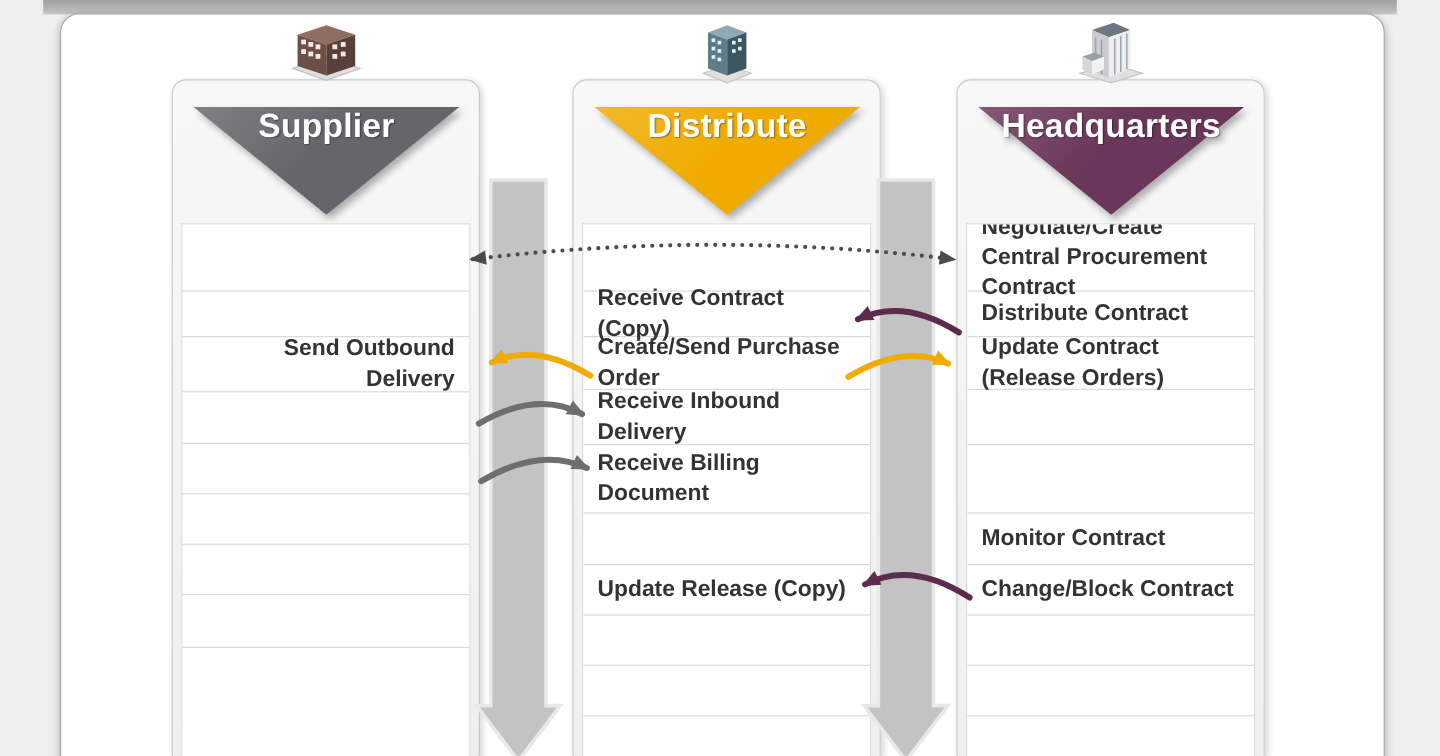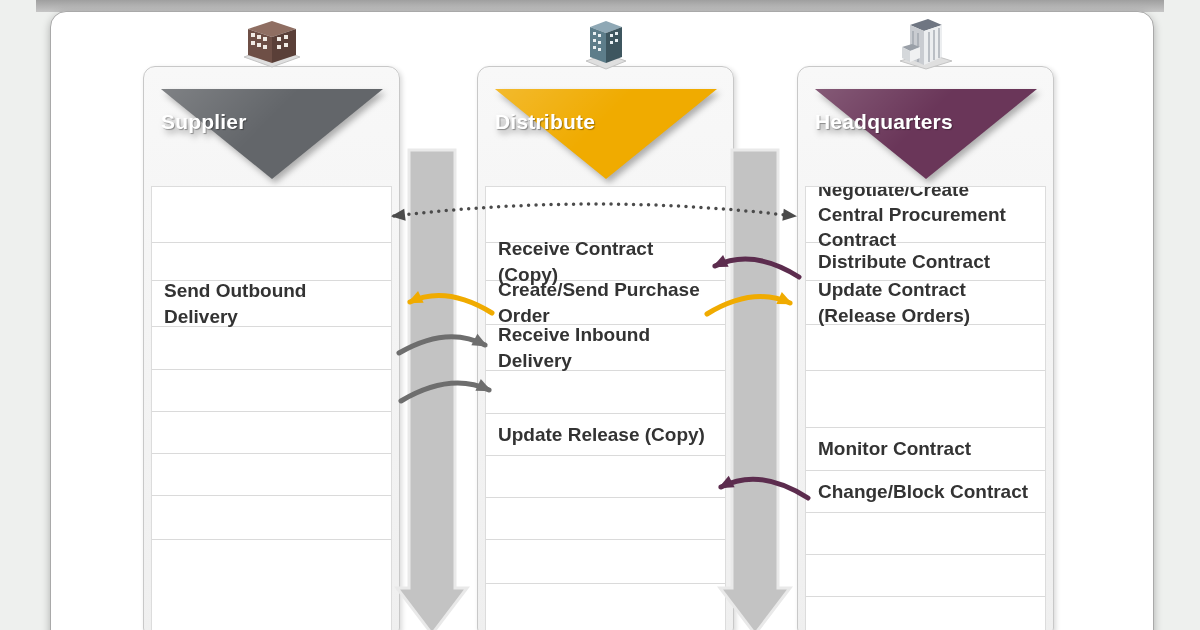--- a/index.html
+++ b/index.html
@@ -33,22 +33,22 @@
   .row{box-sizing:border-box;border-bottom:1px solid var(--row-line);
     display:flex;align-items:center;padding:3px 12px;
     font-size:19px;font-weight:bold;color:var(--row-text);line-height:1.32;}
   .tri-wrap{position:absolute;left:17px;top:22px;width:222px;height:90px;
     filter:drop-shadow(3px 4px 3px rgba(0,0,0,.30));}
   .tri{width:100%;height:100%;clip-path:polygon(0 0,100% 0,50% 100%);
     background-image:linear-gradient(135deg,rgba(255,255,255,.18),rgba(255,255,255,0) 45%);}
   .tri-supplier{background-color:var(--supplier-accent);}
   .tri-subsidiary{background-color:var(--subsidiary-accent);}
   .tri-headquarters{background-color:var(--headquarters-accent);}
-  .tri-label{position:absolute;left:0;top:21px;width:100%;text-align:left;
-    color:var(--title-text);font-size:21px;font-weight:bold;letter-spacing:.2px;
+  .tri-label{position:absolute;left:0;top:0;width:100%;text-align:center;
+    color:var(--title-text);font-size:28px;font-weight:bold;letter-spacing:.2px;
     text-shadow:1px 1px 1px rgba(0,0,0,.35);}
   .building{position:absolute;top:-50px;left:50%;transform:translateX(-50%);}
   #arrow-layer{position:absolute;left:0;top:0;width:1200px;height:630px;
     pointer-events:none;z-index:6;}
   .big-arrow{fill:var(--big-arrow);stroke:var(--big-arrow-outline);stroke-width:3;}
   .lk-dotted{stroke:var(--link-dotted);stroke-width:3.5;fill:none;
     stroke-dasharray:0 7.5;stroke-linecap:round;}
   .lk-yellow{stroke:var(--link-yellow);stroke-width:5;fill:none;stroke-linecap:round;}
   .lk-gray{stroke:var(--link-gray);stroke-width:5;fill:none;stroke-linecap:round;}
   .lk-purple{stroke:var(--link-purple);stroke-width:5;fill:none;stroke-linecap:round;}
@@ -84,21 +84,21 @@
       </g>
     </svg>
   </div>
   <div class="tri-wrap">
     <div class="tri tri-supplier"></div>
     <div class="tri-label">Supplier</div>
   </div>
   <div class="rows">
       <div class="row" style="height: 56px;"></div>
       <div class="row" style="height: 38px;"></div>
-      <div class="row" style="height: 46px;">Send Outbound Delivery</div>
+      <div class="row" style="height: 46px; text-align: right;">Send Outbound Delivery</div>
       <div class="row" style="height: 43px;"></div>
       <div class="row" style="height: 42px;"></div>
       <div class="row" style="height: 42px;"></div>
       <div class="row" style="height: 42px;"></div>
       <div class="row" style="height: 44px;"></div>
     </div>
 </div>
 
 <div class="col" id="col-subsidiary">
   <div class="building">
@@ -123,20 +123,21 @@
   </div>
   <div class="tri-wrap">
     <div class="tri tri-subsidiary"></div>
     <div class="tri-label">Distribute</div>
   </div>
   <div class="rows">
       <div class="row" style="height: 56px;"></div>
       <div class="row" style="height: 38px;">Receive Contract (Copy)</div>
       <div class="row" style="height: 44px;">Create/Send Purchase Order</div>
       <div class="row" style="height: 46px;">Receive Inbound Delivery</div>
+      <div class="row" style="height: 57px;">Receive Billing Document</div>
       <div class="row" style="height: 43px;"></div>
       <div class="row" style="height: 42px;">Update Release (Copy)</div>
       <div class="row" style="height: 42px;"></div>
       <div class="row" style="height: 42px;"></div>
       <div class="row" style="height: 44px;"></div>
     </div>
 </div>
 
 <div class="col" id="col-headquarters">
   <div class="building">

